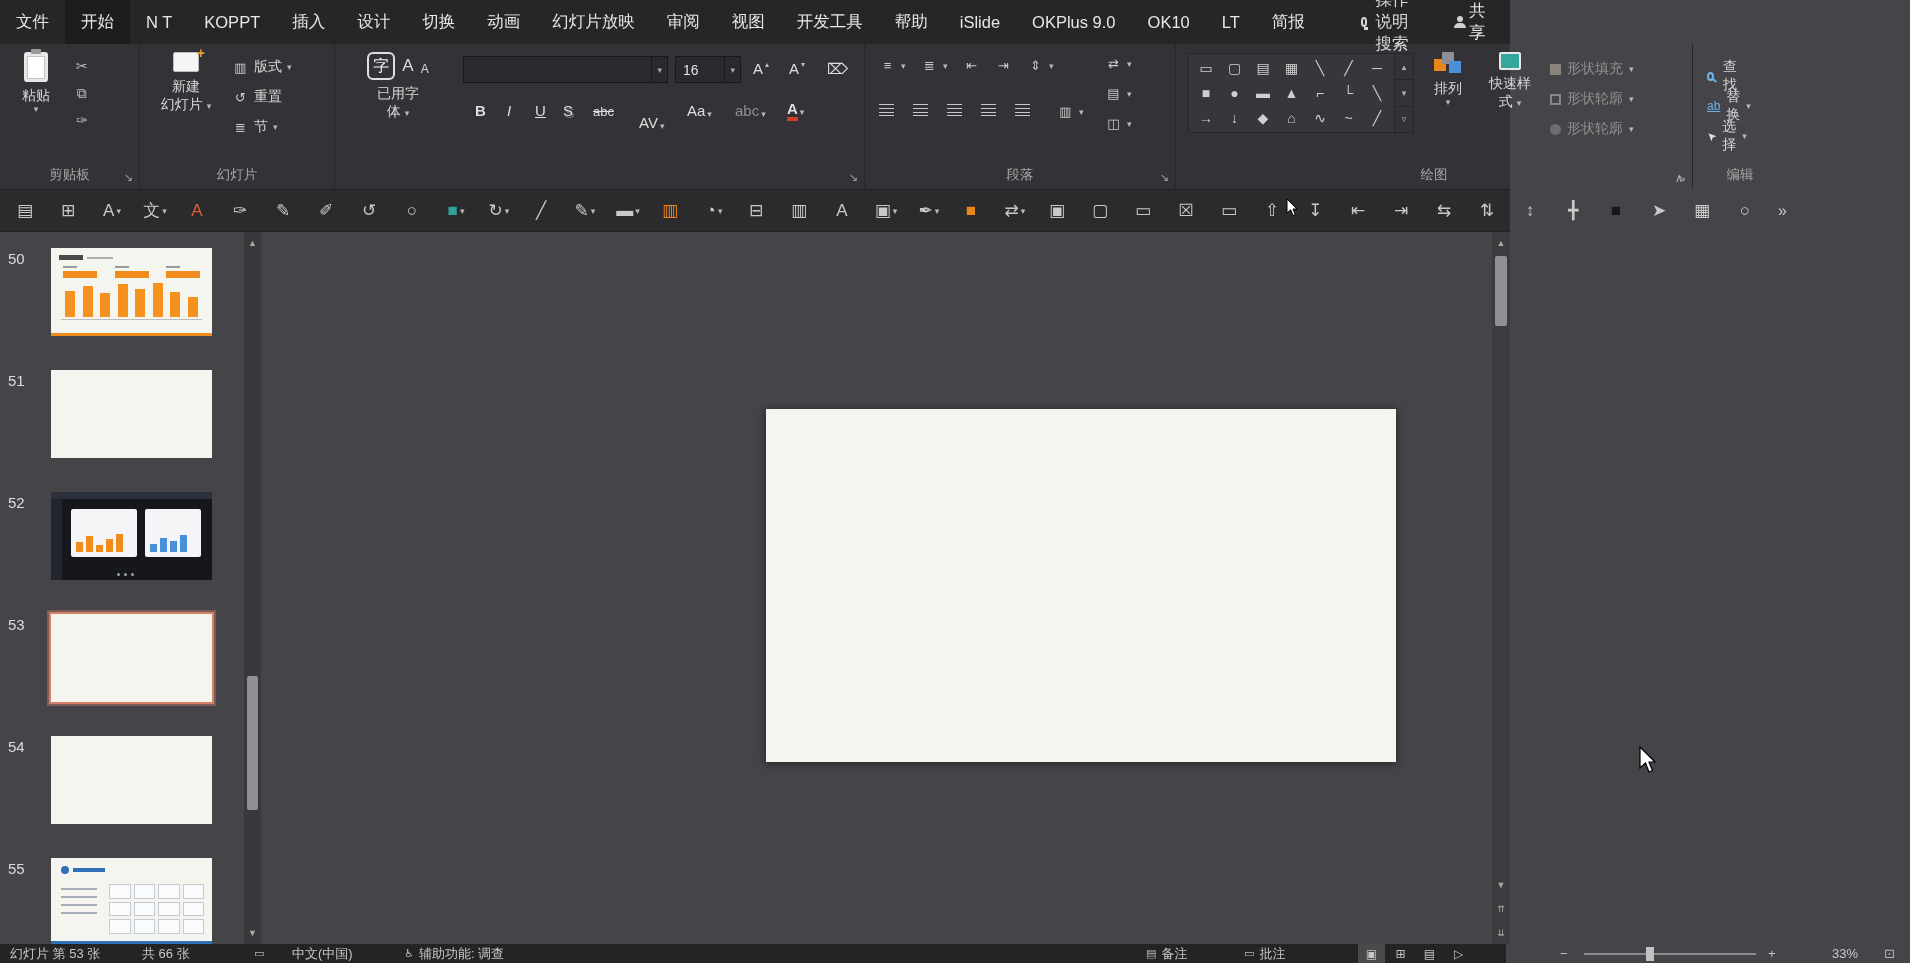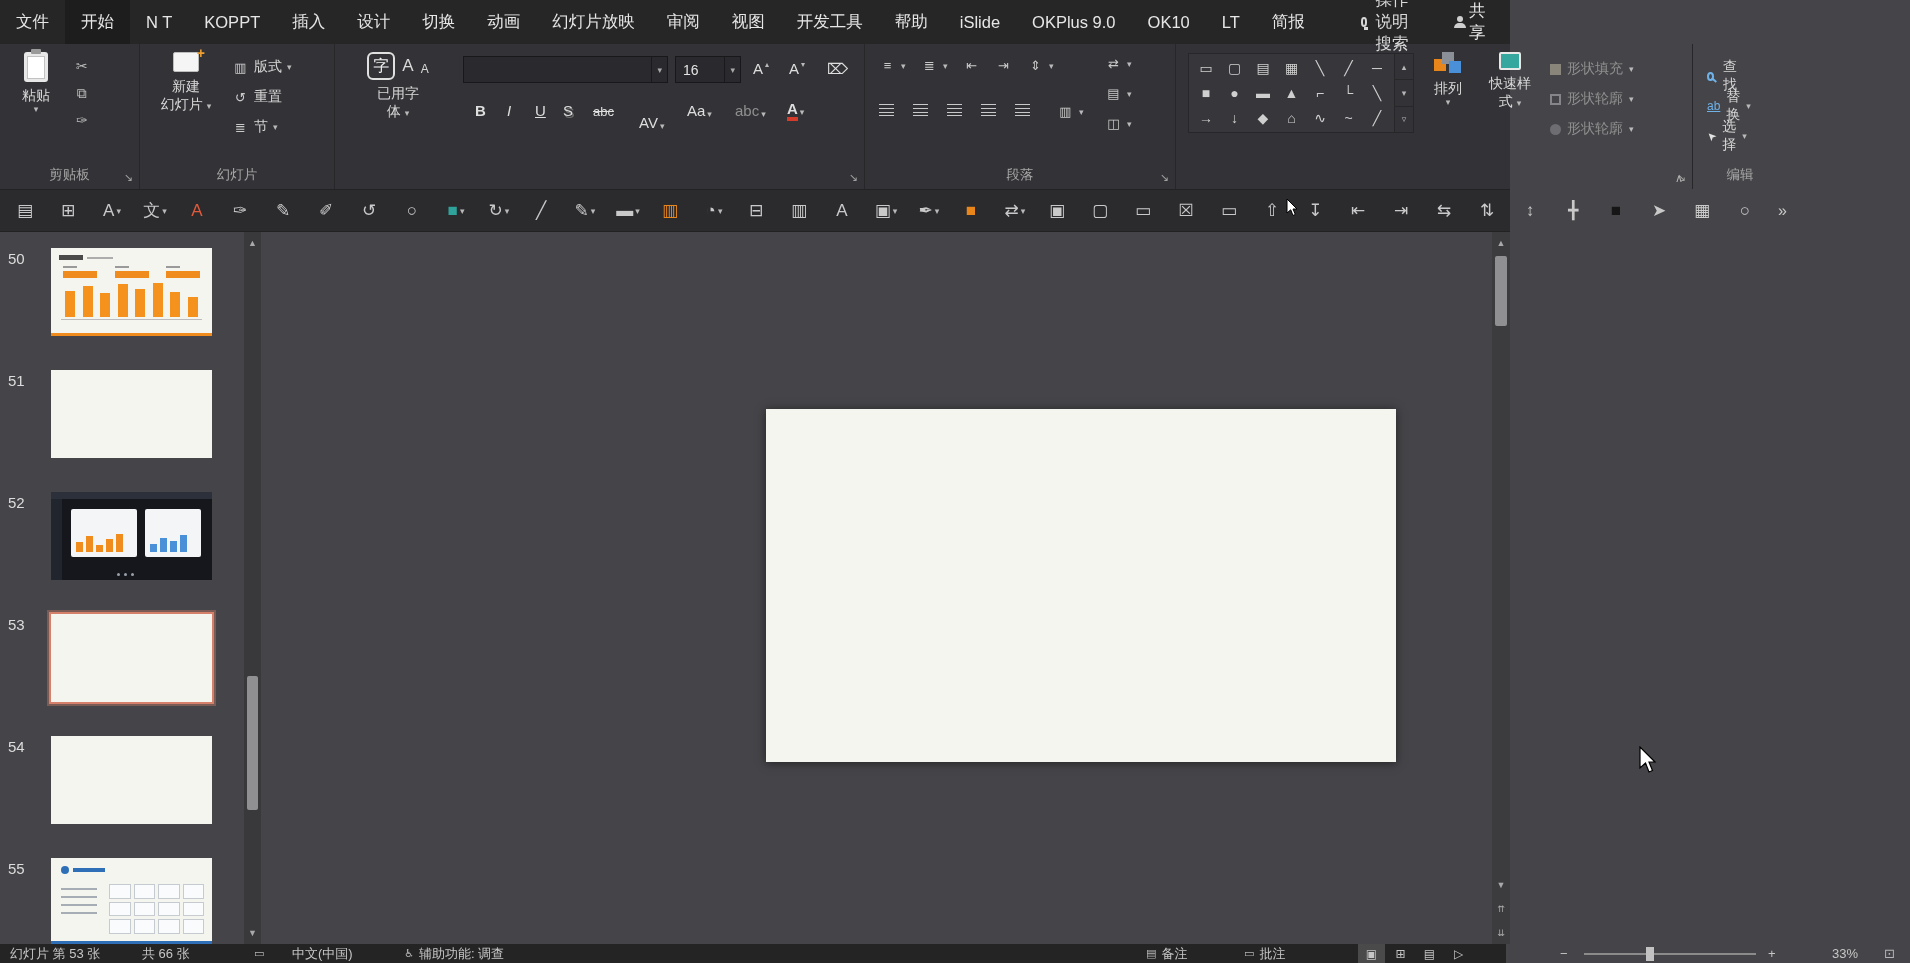--- a/index.html
+++ b/index.html
@@ -373,20 +373,21 @@
       <div class="fitem" style="top:46px">
         <span class="fsq o"></span>
         <span>形状轮廓</span>
         <span class="chev">▾</span>
       </div>
       <div class="fitem" style="top:76px">
         <span class="fsq e"></span>
         <span>形状轮廓</span>
         <span class="chev">▾</span>
       </div>
+      <div class="rlabel">绘图</div>
       <div class="launcher">↘</div>
     </div>
 
     <div class="rgroup" style="flex:1;border-right:none">
       <div class="eitem" style="left:14px;top:14px">
         <span class="mag"></span>
         <span>查找</span>
       </div>
       <div class="eitem" style="left:14px;top:44px">
         <span class="ab">ab</span>

